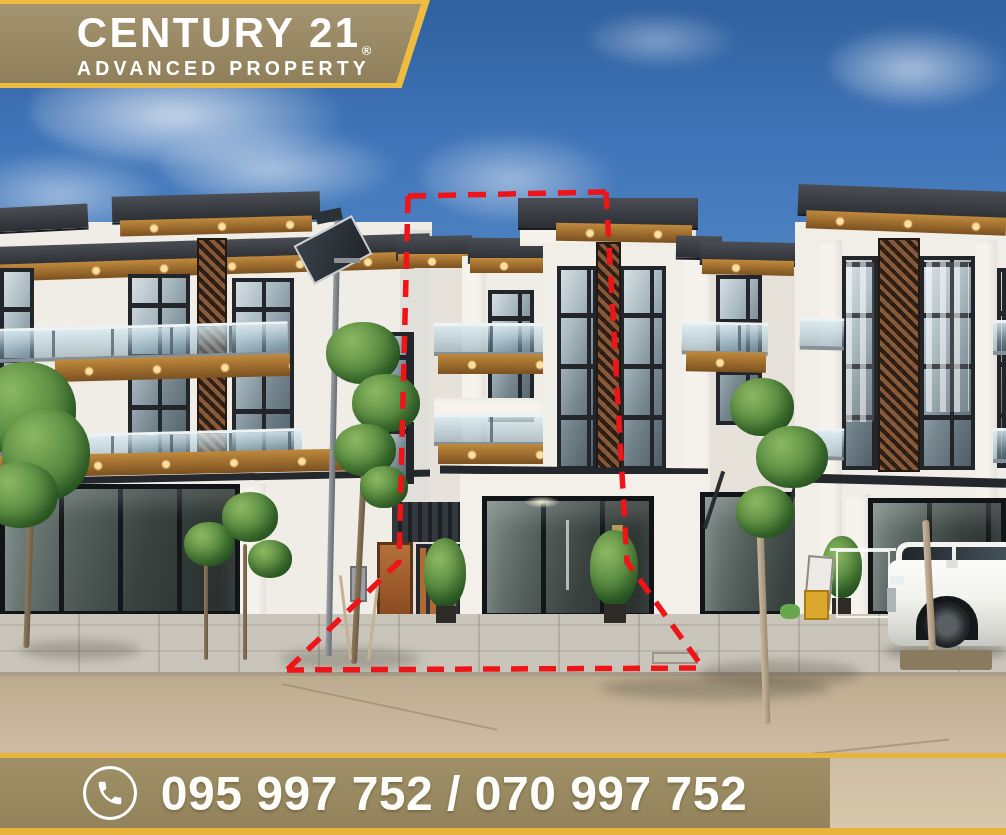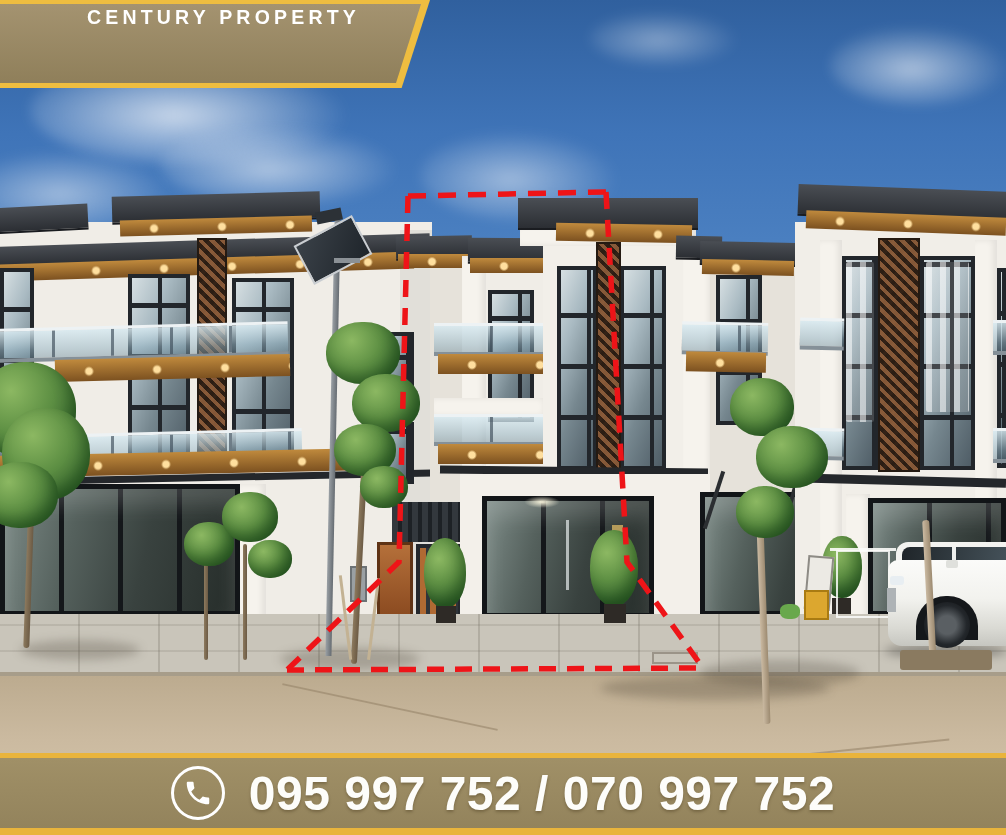--- a/index.html
+++ b/index.html
@@ -220,27 +220,28 @@
   <svg class="abs" width="1006" height="835" style="left:0;top:0;pointer-events:none">
     <path d="M408,196 L606,192" fill="none" stroke="#ee1418" stroke-width="5.5" stroke-dasharray="18 12"></path>
     <path d="M408,196 L399,562 L287,670" fill="none" stroke="#ee1418" stroke-width="5.5" stroke-dasharray="17 11"></path>
     <path d="M606,192 L627,562 L703,668" fill="none" stroke="#ee1418" stroke-width="5.5" stroke-dasharray="17 11"></path>
     <path d="M287,670 L703,668" fill="none" stroke="#ee1418" stroke-width="5.5" stroke-dasharray="17 11"></path>
   </svg>
 
 
   <div class="abs banner-gold" style="left:0;top:0;width:430px;height:88px">
     <div class="abs banner-inner" style="left:0;top:4px;width:421px;height:79px">
-      <div class="brand-sub">CENTURY PROPERTY</div>
+      <div class="brand-line"><span>CENTURY 21</span><span class="reg">®</span></div>
+      <div class="brand-sub">ADVANCED PROPERTY</div>
     </div>
   </div>
 
   <div class="abs" style="left:0;top:753px;width:1006px;height:82px">
     <div class="abs" style="left:0;top:0;width:1006px;height:5px;background:#e9b43c"></div>
-    <div class="abs contact" style="left:0;top:5px;width:1006px;height:70px;background:linear-gradient(180deg,#a09067,#93835c)">
+    <div class="abs contact" style="left:0;top:5px;width:830px;height:70px;background:linear-gradient(180deg,#a09067,#93835c)">
       <div class="phone-circle">
         <svg width="30" height="30" viewBox="0 0 24 24">
           <path fill="#ffffff" d="M6.62 10.79c1.44 2.83 3.76 5.14 6.59 6.59l2.2-2.21c.27-.27.67-.36 1.02-.24 1.12.37 2.33.57 3.57.57.55 0 1 .45 1 1V20c0 .55-.45 1-1 1-9.39 0-17-7.61-17-17 0-.55.45-1 1-1h3.5c.55 0 1 .45 1 1 0 1.25.2 2.45.57 3.57.11.35.03.74-.25 1.02l-2.2 2.2z"></path>
         </svg>
       </div>
       <div class="phones">095 997 752 / 070 997 752</div>
     </div>
     <div class="abs" style="left:0;bottom:0;width:1006px;height:7px;background:#e9b43c"></div>
   </div>
 

